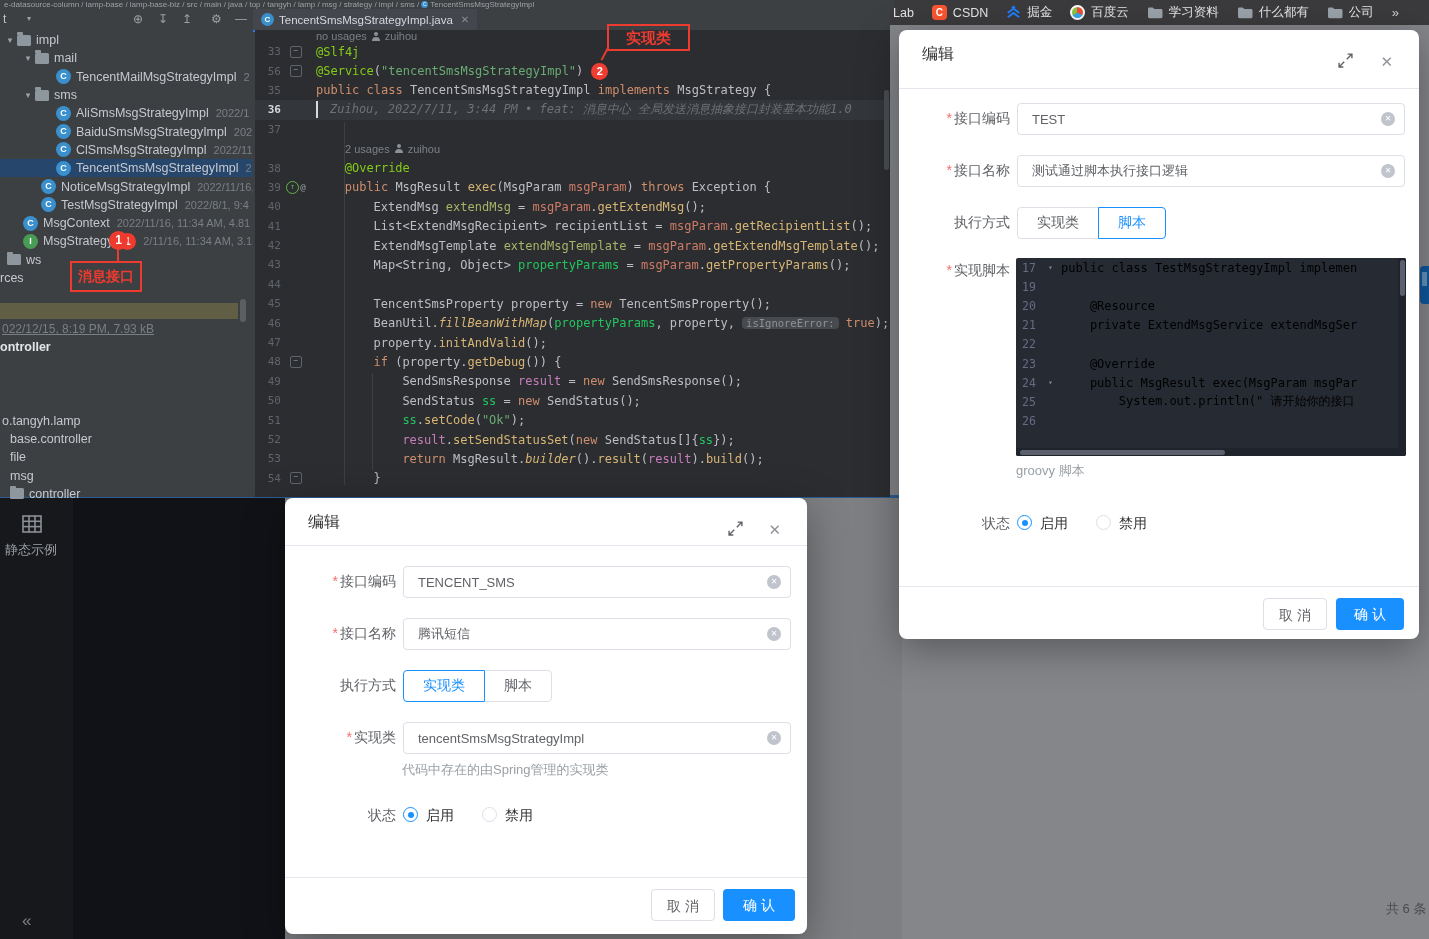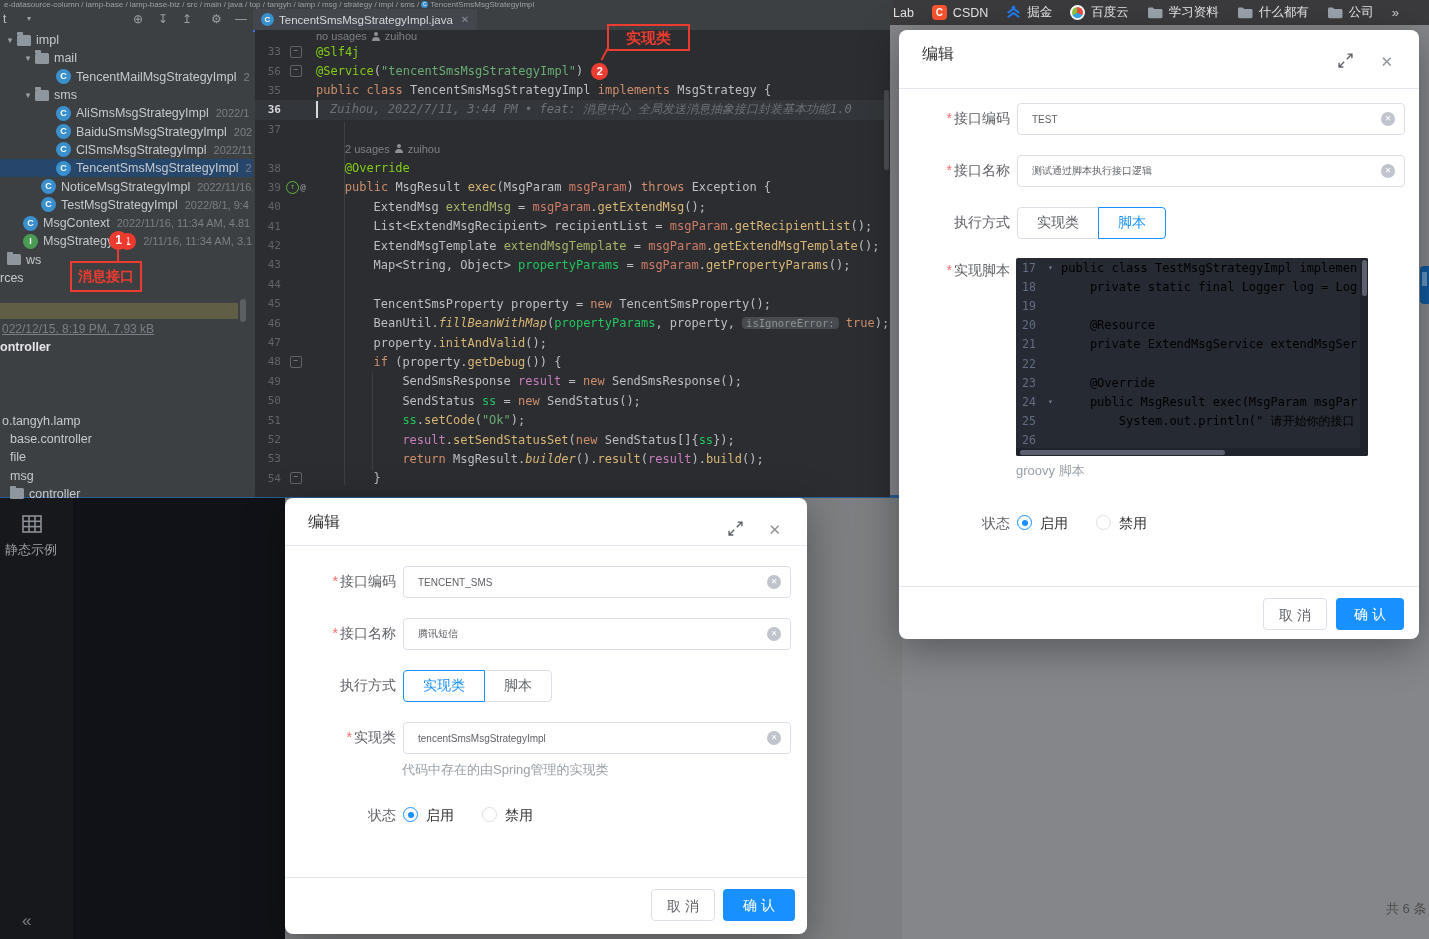--- a/index.html
+++ b/index.html
@@ -93,39 +93,39 @@
   
   .dlg{position:absolute;background:#fff;border-radius:8px;box-shadow:0 10px 40px rgba(0,0,0,.35);z-index:5;}
   .dlg-title{position:absolute;left:23px;top:14px;font-size:16px;color:#303133;}
   .dlg-x{position:absolute;top:23px;color:#909399;font-size:15px;cursor:pointer;}
   .dlg-hr{position:absolute;left:0;width:100%;height:1px;background:#e4e7ed;}
   .frow{position:absolute;display:flex;align-items:center;height:32px;}
   .flabel{width:111px;text-align:right;font-size:14px;color:#606266;padding-right:7px;flex:none;white-space:nowrap;}
   .req{color:#f56c6c;margin-right:2px;}
   .finput{position:relative;width:388px;height:32px;border:1px solid #dcdfe6;border-radius:4px;box-sizing:border-box;flex:none;}
   .finput input{position:absolute;left:0;top:0;width:100%;height:100%;border:none;outline:none;background:none;
-    padding:0 30px 0 14px;font-size:10px;color:#606266;box-sizing:border-box;font-family:"Liberation Sans",sans-serif;}
+    padding:0 30px 0 14px;font-size:13px;color:#606266;box-sizing:border-box;font-family:"Liberation Sans",sans-serif;}
   .clear{position:absolute;right:9px;top:8px;width:14px;height:14px;border-radius:50%;background:#c0c4cc;color:#fff;
     font-size:8px;text-align:center;line-height:14px;cursor:pointer;}
   .tgbtn{height:32px;padding:0 19px;background:#fff;border:1px solid #dcdfe6;font-size:14px;color:#606266;
     cursor:pointer;margin-left:-1px;font-family:"Liberation Sans",sans-serif;}
   .tgbtn:first-child{border-radius:4px 0 0 4px;margin-left:0;}
   .tgbtn:last-child{border-radius:0 4px 4px 0;}
   .tgbtn.on{color:#1890ff;border-color:#1890ff;position:relative;z-index:1;}
   .rwrap{display:flex;margin-right:28px;cursor:pointer;}
   .rdot{width:15px;height:15px;border:1px solid #dcdfe6;border-radius:50%;box-sizing:border-box;position:relative;background:#fff;}
   .rdot.on{border-color:#1890ff;}
   .rdot.on::after{content:"";position:absolute;left:3.5px;top:3.5px;width:6px;height:6px;border-radius:50%;background:#1890ff;}
   .rlb{font-size:14px;color:#303133;margin-left:8px;}
   .hint{position:absolute;font-size:13px;color:#9aa0a6;}
   .btn{position:absolute;height:32px;border-radius:4px;font-size:14px;text-align:center;line-height:32px;cursor:pointer;}
   .btn-plain{background:#fff;border:1px solid #dcdfe6;color:#606266;box-sizing:border-box;}
   .btn-blue{background:#1890ff;color:#fff;}
   
-  #gcode{position:absolute;left:117px;top:228px;width:352px;height:198px;background:#262a33;border-radius:2px;
+  #gcode{position:absolute;left:117px;top:228px;width:390px;height:198px;background:#262a33;border-radius:2px;
     overflow:hidden;}
   .grow{height:19.2px;display:flex;align-items:center;font-family:"DejaVu Sans Mono",monospace;font-size:12px;white-space:pre;}
   .gnum{width:26px;padding-left:6px;color:#636d83;font-size:11.5px;flex:none;}
   .gchev{width:13px;color:#7b828e;font-size:8px;flex:none;}
   #g-h{position:absolute;left:0;bottom:0;width:100%;height:8px;background:#1f232b;}
   #g-h span{position:absolute;left:4px;top:1.5px;width:205px;height:5px;background:#5a616d;border-radius:3px;}
   #g-v{position:absolute;right:0;top:0;width:8px;height:190px;background:#1f232b;}
   #g-v span{position:absolute;top:2px;left:1.5px;width:5px;height:36px;background:#5a616d;border-radius:3px;}
 </style>
 </head>
@@ -374,21 +374,20 @@
   <div class="frow" style="left:0;top:177px">
     <span class="flabel">执行方式</span>
     <span id="tg-r"><button class="tgbtn">实现类</button><button class="tgbtn on">脚本</button></span>
   </div>
   <div class="abs" style="left:0;top:232px;width:111px;text-align:right;font-size:14px;color:#606266">
     <span class="req">*</span><span>实现脚本</span>
   </div>
   <div id="gcode">
     <div id="grows">
         <div class="grow"><span class="gnum">17</span><span class="gchev">▾</span><span><span class="ok-okw">public class </span><span class="ok-od">TestMsgStrategyImpl </span><span class="ok-opur">implemen</span></span></div>
-        <div class="grow"><span class="gnum">18</span><span class="gchev"></span><span><span class="ok-okw">    private static final </span><span class="ok-ocls">Logger </span><span class="ok-od">log = </span><span class="ok-ored">Log</span></span></div>
         <div class="grow"><span class="gnum">19</span><span class="gchev"></span><span></span></div>
         <div class="grow"><span class="gnum">20</span><span class="gchev"></span><span><span class="ok-ored">    @Resource</span></span></div>
         <div class="grow"><span class="gnum">21</span><span class="gchev"></span><span><span class="ok-okw">    private </span><span class="ok-ocls">ExtendMsgService </span><span class="ok-od">extendMsgSer</span></span></div>
         <div class="grow"><span class="gnum">22</span><span class="gchev"></span><span></span></div>
         <div class="grow"><span class="gnum">23</span><span class="gchev"></span><span><span class="ok-ored">    @Override</span></span></div>
         <div class="grow"><span class="gnum">24</span><span class="gchev">▾</span><span><span class="ok-okw">    public </span><span class="ok-ocls">MsgResult </span><span class="ok-od">exec(</span><span class="ok-ocls">MsgParam </span><span class="ok-od">msgPar</span></span></div>
         <div class="grow"><span class="gnum">25</span><span class="gchev"></span><span><span class="ok-ored">        System</span><span class="ok-od">.out.</span><span class="ok-oblu">println</span><span class="ok-od">(</span><span class="ok-ostr">" 请开始你的接口</span></span></div>
         <div class="grow"><span class="gnum">26</span><span class="gchev"></span><span></span></div>
       </div>
     <div id="g-v">

